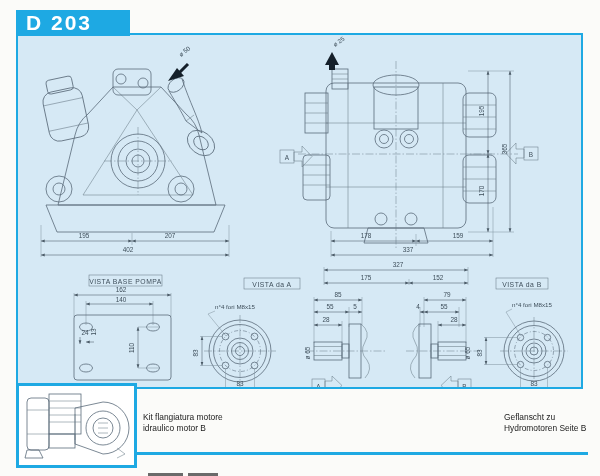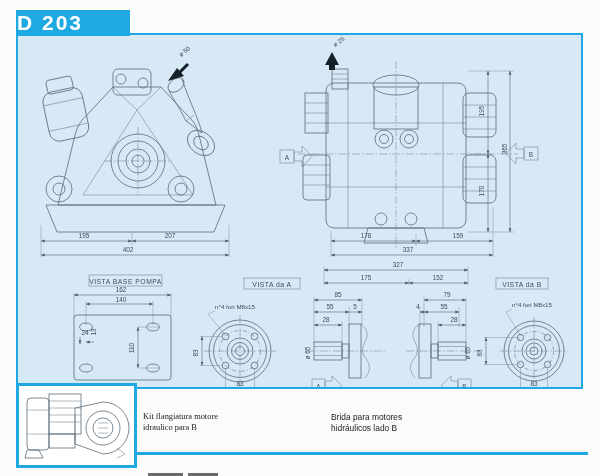--- a/index.html
+++ b/index.html
@@ -1,24 +1,24 @@
 <!DOCTYPE html>
 <html style="--accent: #1ea9e3; --panelbg: #d6e9f5;"><head>
 <meta charset="utf-8">
 <style>
   html,body{margin:0;padding:0;}
   body{width:600px;height:476px;background:#fbfbf9;font-family:"Liberation Sans",sans-serif;overflow:hidden;position:relative;}
   .tab{position:absolute;left:16px;top:10px;width:114px;height:26px;background:var(--accent,#1ea9e3);z-index:3;}
-  .tab span{display:block;color:#fff;font-size:21px;font-weight:800;letter-spacing:2px;line-height:25px;padding-left:1px;font-style:normal;}
+  .tab span{display:block;color:#fff;font-size:21px;font-weight:800;letter-spacing:2px;line-height:25px;padding-left:10px;font-style:normal;}
   .panel{position:absolute;left:16px;top:33px;width:567px;height:356px;background:var(--panelbg,#d6e9f5);border:2px solid var(--accent,#1ea9e3);box-sizing:border-box;z-index:1;}
   .panel svg{position:absolute;left:0;top:0;}
   .inset{position:absolute;left:16px;top:383px;width:121px;height:85px;background:#fff;border:3px solid var(--accent,#1ea9e3);box-sizing:border-box;z-index:4;}
   .captions{position:absolute;left:0;top:412px;width:600px;height:34px;z-index:2;}
   .cap{position:absolute;top:0;font-size:8.4px;line-height:10.5px;color:#222;}
-  .cap-it{left:143px;width:94px;font-family:Liberation Serif, serif;}
+  .cap-it{left:143px;width:94px;}
   .cap-en{left:239px;width:100px;}
   .cap-es{left:331px;width:88px;}
   .cap-fr{left:421px;width:84px;}
   .cap-de{left:504px;width:92px;}
   .bottom-line{position:absolute;left:122px;top:452px;width:466px;height:3px;background:var(--accent,#1ea9e3);}
   .cut{position:absolute;top:473px;height:3px;background:#6a6a6a;}
   .cut1{left:148px;width:35px;}
   .cut2{left:188px;width:30px;}
   
   .ln{stroke:#5a6b7a;stroke-width:0.8;fill:none;}
@@ -365,25 +365,25 @@
       <line class="lnthin" x1="79" y1="42" x2="89" y2="42"></line>
       <line class="lnthin" x1="79" y1="47" x2="89" y2="47"></line>
       <path class="lnthin" d="M98,62 L106,68 L98,72"></path>
       <line class="lnthin" x1="56" y1="28" x2="56" y2="54"></line>
     </svg>
   </div>
 
   <div class="captions">
     <div class="cap cap-it">
       <div>Kit flangiatura motore</div>
-      <div>idraulico para B</div>
+      <div>idraulico motor B</div>
     </div>
-    <div class="cap cap-es">
-      <div>Brida para motores</div>
-      <div>hidráulicos lado B</div>
+    <div class="cap cap-de">
+      <div>Geflanscht zu</div>
+      <div>Hydromotoren Seite B</div>
     </div>
   </div>
 
   <div class="bottom-line"></div>
   <div class="cut cut1"></div>
   <div class="cut cut2"></div>
 
 </div>
 
 </body></html>

